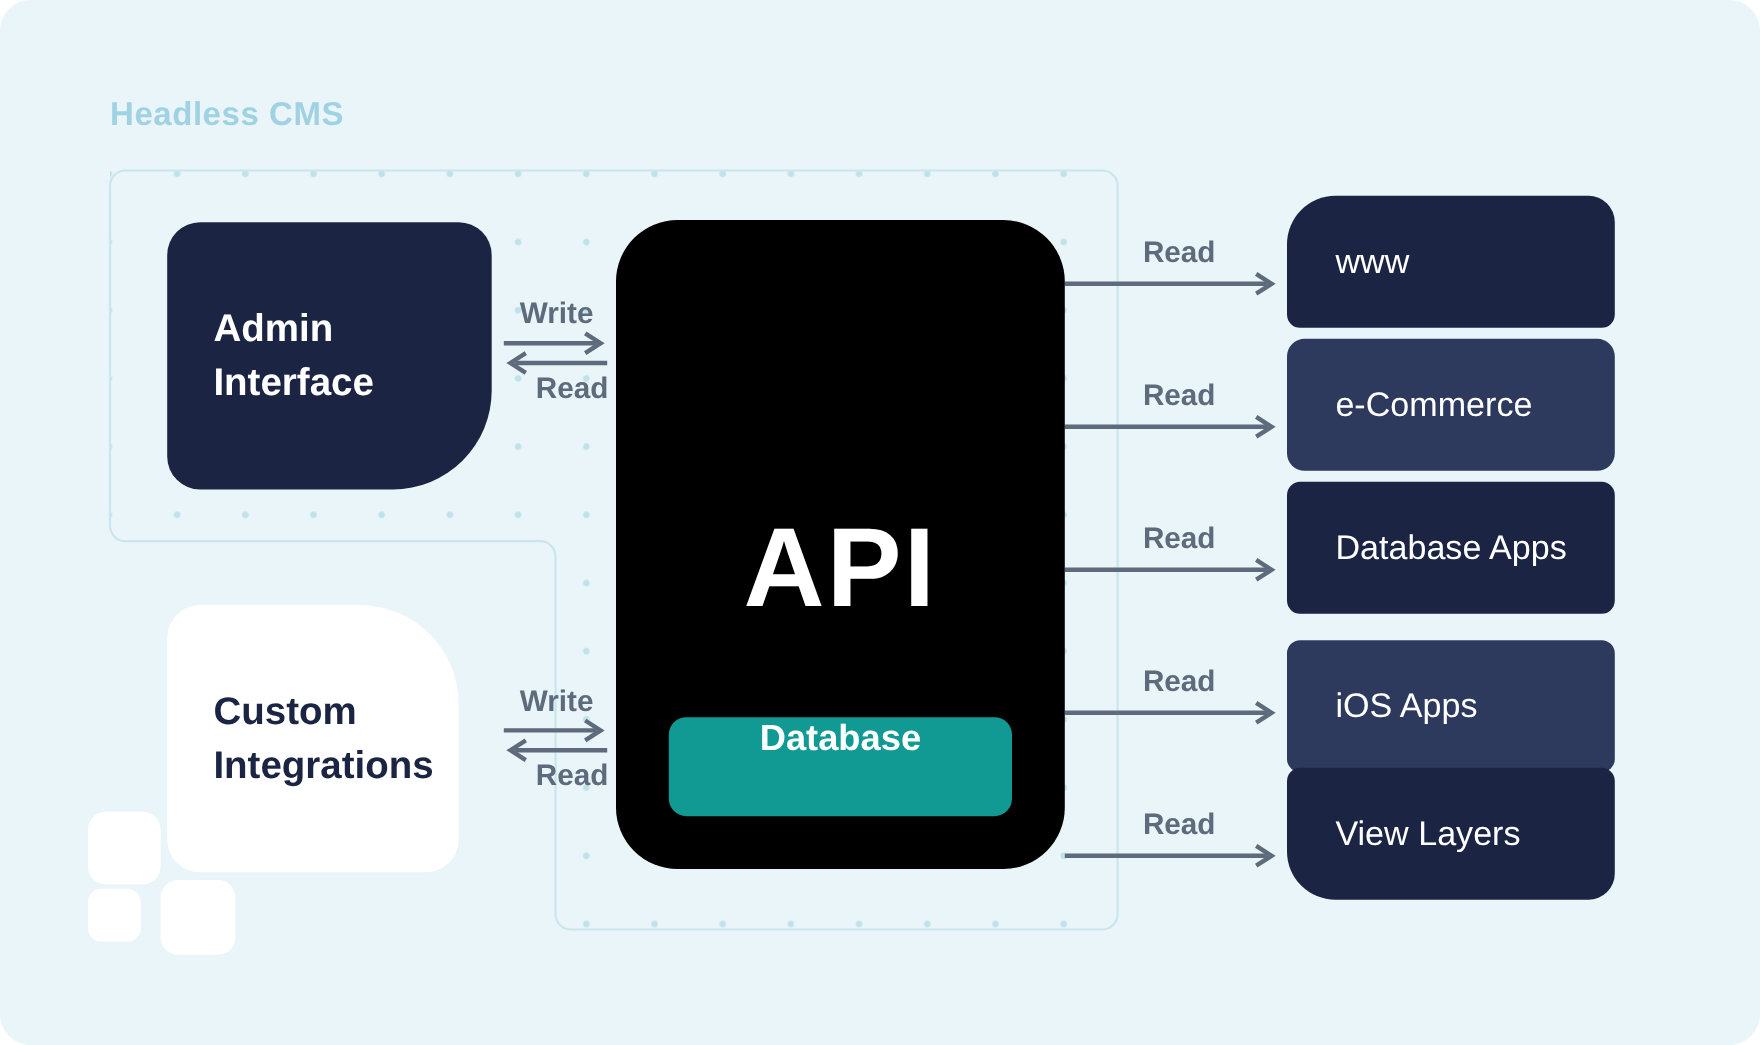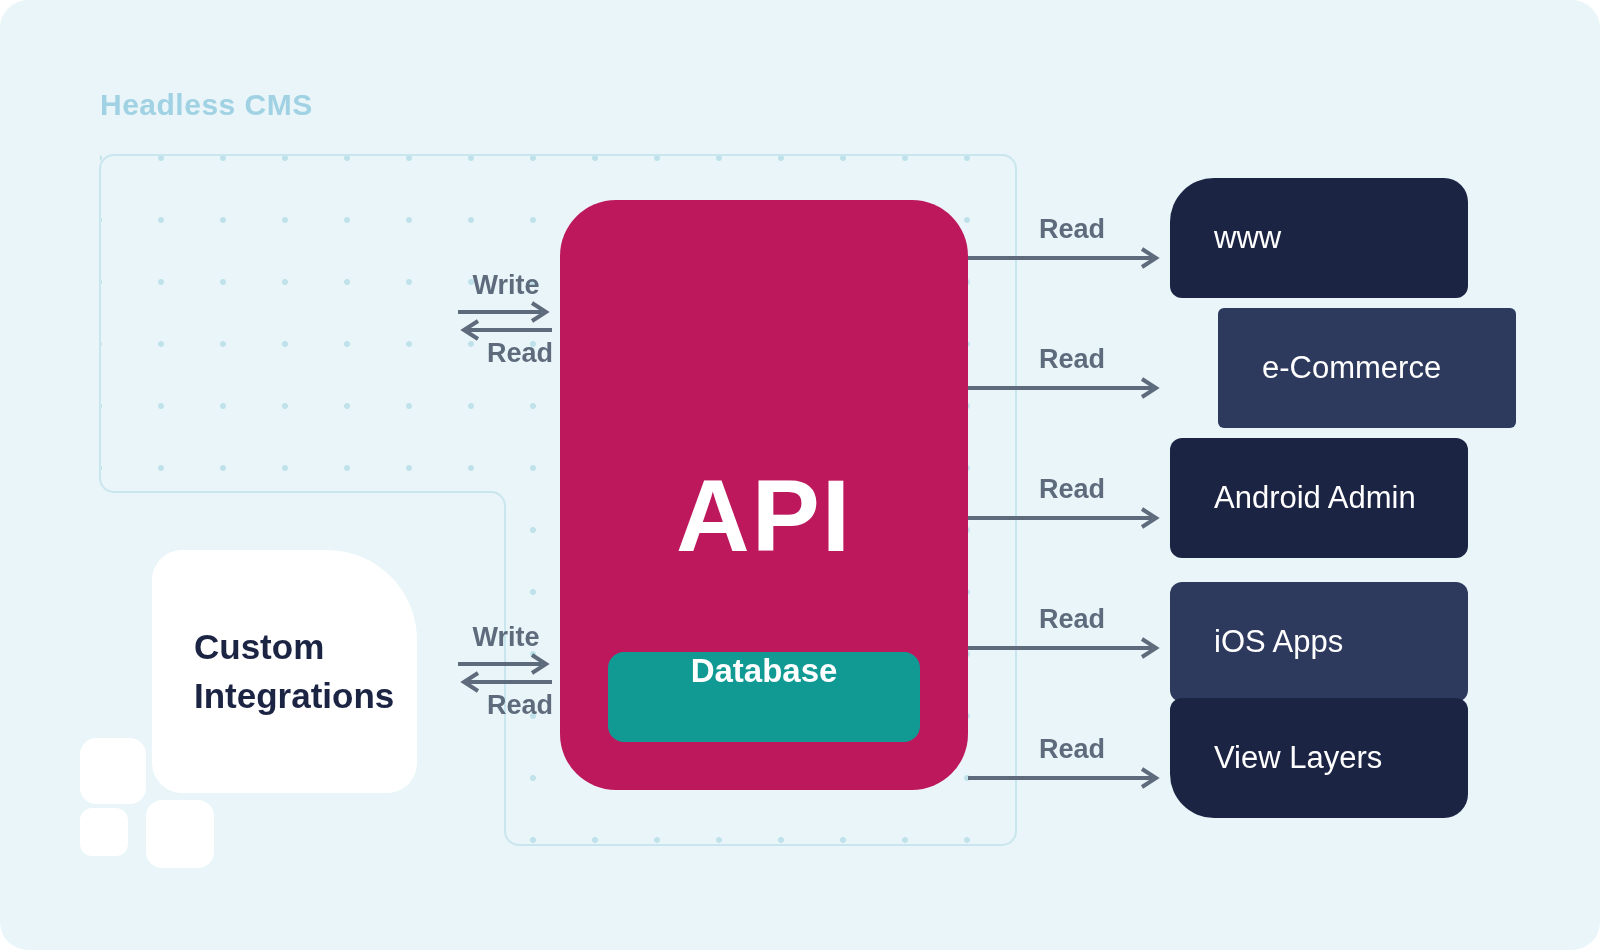--- a/index.html
+++ b/index.html
@@ -17,21 +17,21 @@
     background-image:radial-gradient(circle,#bfe2ea 2.5px,transparent 3.5px);
     background-size:62px 62px;background-position:30px 34px;
     clip-path:polygon(0 0,916px 0,916px 690px,405px 690px,405px 337px,0 337px);
   }
   svg.layer{position:absolute;left:0;top:0;pointer-events:none;}
   .node{position:absolute;display:flex;align-items:center;box-sizing:border-box;}
   .admin{left:152px;top:202px;width:295px;height:243px;background:#1c2444;border-radius:30px 30px 90px 30px;padding-left:42px;}
   .admin .label{color:#ffffff;font-size:35px;font-weight:700;line-height:1.38;}
   .custom{left:152px;top:550px;width:265px;height:243px;background:#ffffff;border-radius:30px 90px 30px 30px;padding-left:42px;}
   .custom .label{color:#1c2444;font-size:35px;font-weight:700;line-height:1.38;}
-  .api{left:560px;top:200px;width:408px;height:590px;background:#be185d;border-radius:56px;}
+  .api{left:560px;top:200px;width:408px;height:590px;background:#000000;border-radius:56px;}
   .api-label{position:absolute;left:0;top:258px;width:100%;text-align:center;color:#ffffff;font-size:102px;font-weight:700;letter-spacing:2px;}
   .database{
     position:absolute;left:48px;top:452px;width:312px;height:90px;
     background:#119a93;border-radius:16px;
     display:flex;align-items:flex-start;justify-content:center;
     color:#ffffff;font-size:33px;font-weight:600;
   }
   .consumer{left:1170px;width:298px;height:120px;padding-left:44px;color:#ffffff;font-size:31px;font-weight:500;}
   .tone-dark{background:#1c2444;}
   .tone-mid{background:#2e3a5d;}
@@ -87,20 +87,23 @@
     <g stroke="#5d6b7c" stroke-width="4" fill="none">
       <path d="M968,648 L1152,648"></path>
       <path d="M1142,639 L1156,648 L1142,657"></path>
     </g>
     <g stroke="#5d6b7c" stroke-width="4" fill="none">
       <path d="M968,778 L1152,778"></path>
       <path d="M1142,769 L1156,778 L1142,787"></path>
     </g>
   </svg>
 
+  <div class="node admin">
+    <div class="label">Admin Interface</div>
+  </div>
 
   <div class="node custom">
     <div class="label">Custom Integrations</div>
   </div>
 
   <div class="node api">
     <div class="api-label">API</div>
     <div class="database">
       <span>Database</span>
     </div>
@@ -113,25 +116,25 @@
 
   <div class="arrow-label read-label" style="left:1022px;top:214px;">Read</div>
   <div class="arrow-label read-label" style="left:1022px;top:344px;">Read</div>
   <div class="arrow-label read-label" style="left:1022px;top:474px;">Read</div>
   <div class="arrow-label read-label" style="left:1022px;top:604px;">Read</div>
   <div class="arrow-label read-label" style="left:1022px;top:734px;">Read</div>
 
   <div class="node consumer tone-dark" style="top:178px;border-radius:44px 24px 12px 12px;">
     <span>www</span>
   </div>
-  <div class="node consumer tone-mid" style="top:308px;border-radius:6px;margin-left:48px;">
+  <div class="node consumer tone-mid" style="top:308px;border-radius:16px;">
     <span>e-Commerce</span>
   </div>
   <div class="node consumer tone-dark" style="top:438px;border-radius:12px;">
-    <span>Android Admin</span>
+    <span>Database Apps</span>
   </div>
   <div class="node consumer tone-mid" style="top:582px;border-radius:12px;">
     <span>iOS Apps</span>
   </div>
   <div class="node consumer tone-dark" style="top:698px;border-radius:12px 12px 24px 44px;">
     <span>View Layers</span>
   </div>
 
   <div class="decor" style="left:80px;top:738px;width:66px;height:66px;border-radius:16px;"></div>
   <div class="decor" style="left:80px;top:808px;width:48px;height:48px;border-radius:12px;"></div>

